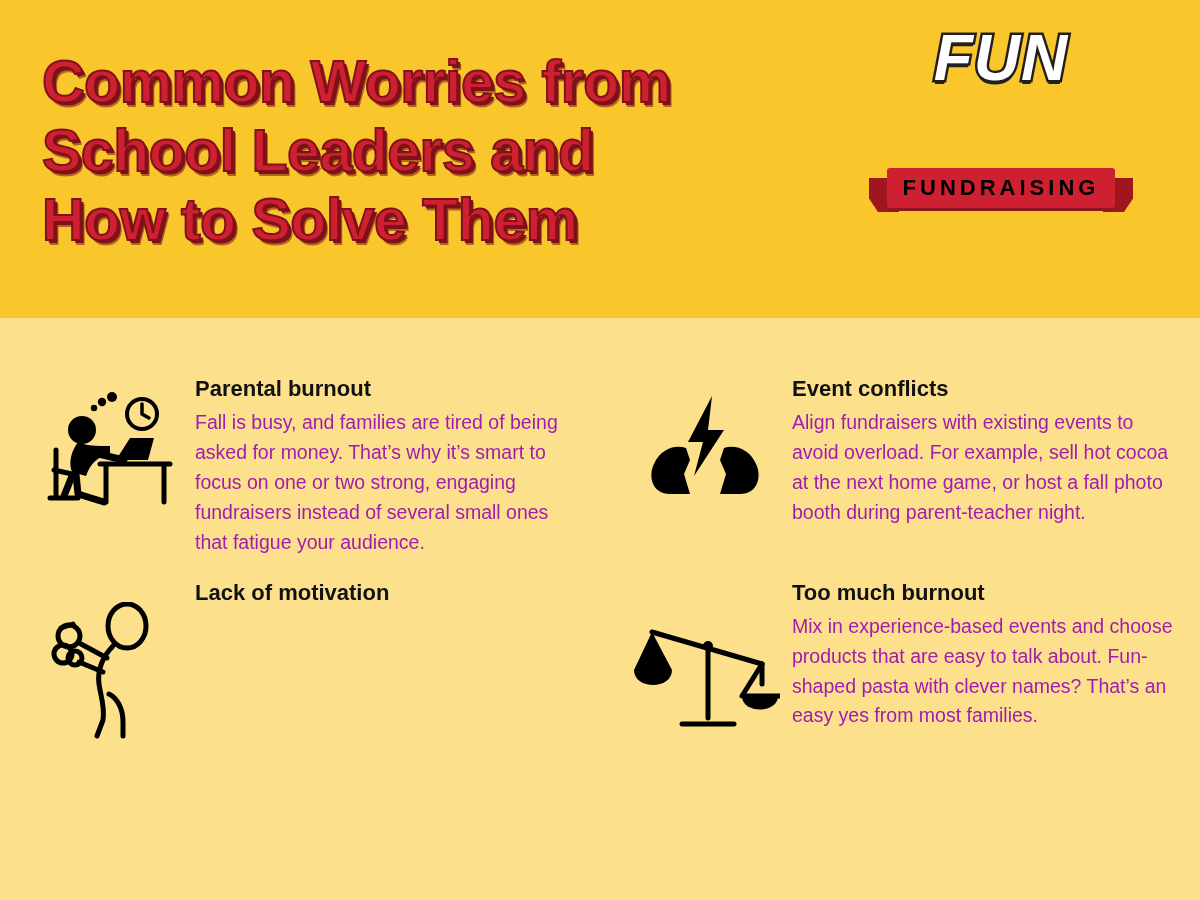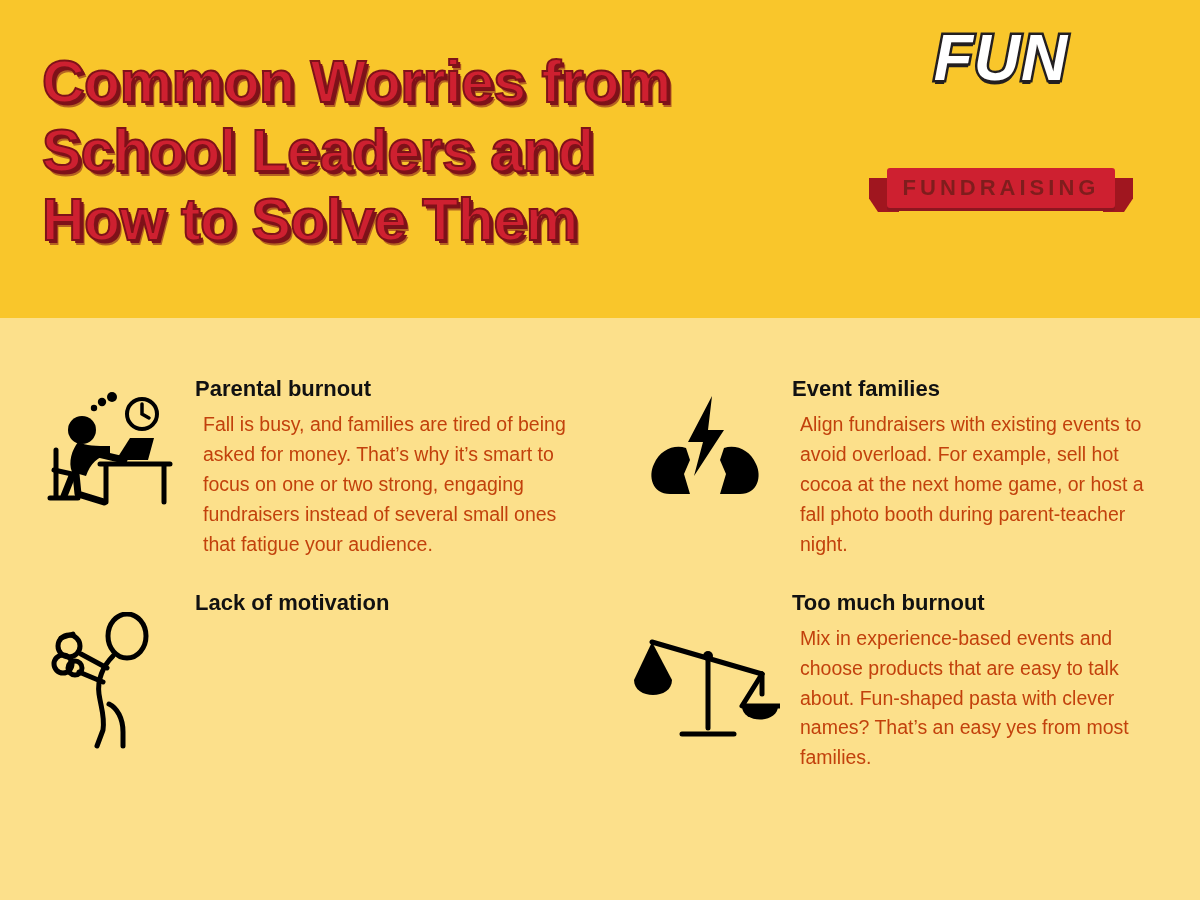--- a/index.html
+++ b/index.html
@@ -104,21 +104,21 @@
   .ribbon-tail-l { left: 0; clip-path: polygon(0 0, 100% 0, 100% 100%, 30% 100%, 0 60%); }
   .ribbon-tail-r { right: 0; clip-path: polygon(0 0, 100% 0, 100% 60%, 70% 100%, 0 100%); }
   .ribbon-text {
     position: absolute;
     left: 18px;
     top: 6px;
     width: 228px;
     height: 40px;
     line-height: 40px;
     text-align: center;
-    color: #7f1d1d;
+    color: #000000;
     font-weight: bold;
     font-size: 22px;
     letter-spacing: 4px;
   }
 
   
   .content {
     position: relative;
     width: 1200px;
     height: 582px;
@@ -157,24 +157,24 @@
     padding-right: 18px;
   }
   .card-title {
     margin: 0 0 6px 0;
     font-size: 22px;
     font-weight: bold;
     color: #111111;
     line-height: 1.2;
   }
   .card-body {
-    margin: 8px;
+    margin: 0;
     font-size: 19.5px;
     line-height: 1.53;
-    color: #c2410c;
+    color: #a21caf;
   }
   .row2 .card-icon { padding-top: 22px; }
 </style>
 </head>
 <body>
 
 <div class="page">
 
   <div class="header">
     <h1 class="header-title">Common Worries from
@@ -233,21 +233,21 @@
         <div class="card-icon">
           <svg width="130" height="130" viewBox="0 0 130 130" aria-hidden="true">
             <g fill="#000">
               <path d="M30 104 C12 104, 8 86, 14 74 C20 60, 34 54, 46 58 L50 70 L44 84 L50 104 Z"></path>
               <path d="M100 104 C118 104, 122 86, 116 74 C110 60, 96 54, 84 58 L80 70 L86 84 L80 104 Z"></path>
               <path d="M72 6 L48 52 L63 52 L54 86 L84 40 L68 40 Z"></path>
             </g>
           </svg>
         </div>
         <div class="card-text">
-          <h2 class="card-title">Event families</h2>
+          <h2 class="card-title">Event conflicts</h2>
           <p class="card-body">Align fundraisers with existing events to avoid overload. For example, sell hot cocoa at the next home game, or host a fall photo booth during parent-teacher night.</p>
         </div>
       </div>
 
       <div class="card row2">
         <div class="card-icon">
           <svg width="130" height="140" viewBox="0 0 130 140" aria-hidden="true">
             <g fill="none" stroke="#000" stroke-width="5" stroke-linecap="round" stroke-linejoin="round">
               <ellipse cx="84" cy="24" rx="19" ry="22"></ellipse>
               <path d="M70 44 C60 54, 54 68, 56 82 C58 96, 62 104, 60 118 L54 134"></path>

